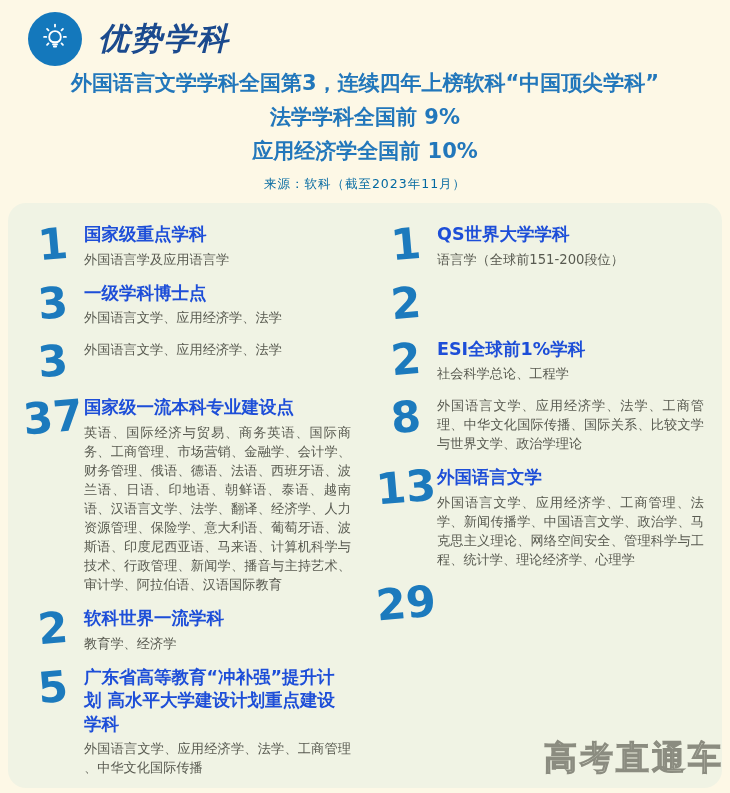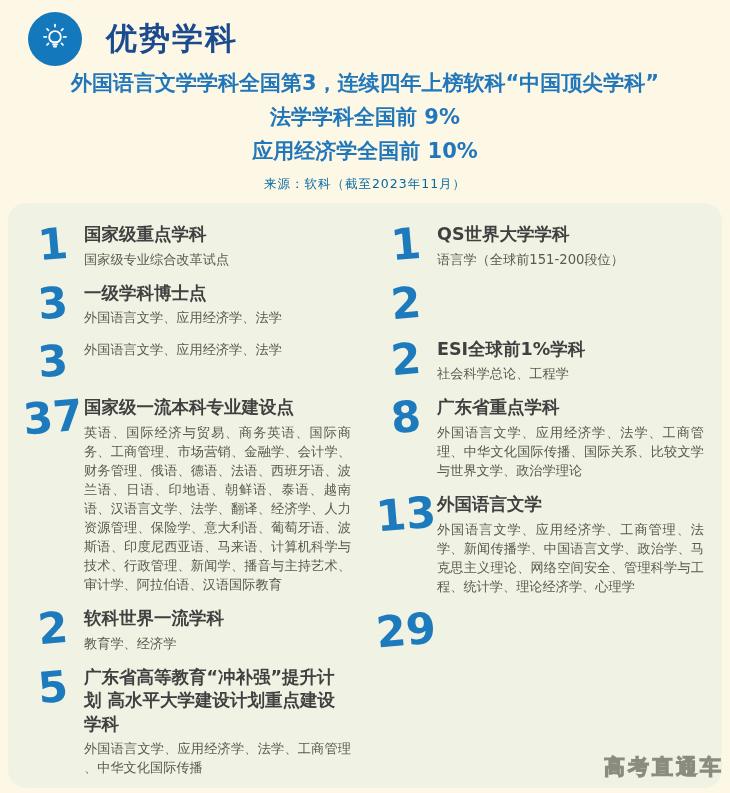--- a/index.html
+++ b/index.html
@@ -2,21 +2,21 @@
 <html><head>
 <meta charset="utf-8">
 <style>
   html,body{margin:0;padding:0;}
   body{
     width:730px;height:793px;overflow:hidden;position:relative;
     background:#fdf8e6;
     font-family:"DejaVu Sans","Liberation Sans",sans-serif;
   }
   
-  .header{display:flex;align-items:center;gap:24px;padding:12px 0 0 28px;}
+  .header{display:flex;align-items:center;gap:16px;padding:12px 0 0 28px;font-style:italic;}
   .badge{
     width:54px;height:54px;border-radius:50%;
     background:#1478bc;display:flex;align-items:center;justify-content:center;flex:0 0 auto;
   }
   .page-title{font-size:31px;font-weight:700;color:#1b4a8e;letter-spacing:2px;}
   
   .highlights{text-align:center;}
   .hl{
     color:#2277bb;font-weight:700;font-size:21px;line-height:34px;margin:0 10px;
   }
@@ -34,29 +34,29 @@
   .col{flex:1 1 0;min-width:0;}
   .stat-item{display:flex;align-items:flex-start;margin-bottom:13px;}
   .stat-num{
     flex:0 0 62px;text-align:center;
     color:#1c7abd;font-weight:700;font-size:43px;line-height:1.0;
     transform:rotate(-5deg);
     font-family:"DejaVu Sans","Liberation Sans",sans-serif;
   }
   .stat-body{flex:1 1 auto;min-width:0;padding-right:2px;}
   .stat-title{
-    color:#404040;font-weight:700;font-size:17.5px;line-height:1.35;margin-bottom:3px;
+    color:#1d4ed8;font-weight:700;font-size:17.5px;line-height:1.35;margin-bottom:3px;
   }
   .stat-detail{
     color:#585a50;font-size:13.2px;line-height:1.44;text-align:justify;
   }
   
   .watermark{
     position:absolute;right:6px;bottom:12px;
-    font-size:21px;font-weight:700;letter-spacing:3px;
+    font-size:33px;font-weight:700;letter-spacing:3px;
     color:transparent;-webkit-text-stroke:1.1px rgba(105,105,95,0.75);
     pointer-events:none;
   }
 </style>
 </head>
 <body>
 
 <div class="header">
   <div class="badge">
     <svg width="34" height="34" viewBox="0 0 24 24" fill="none" stroke="#ffffff" stroke-width="1.3" stroke-linecap="round">
@@ -74,21 +74,21 @@
   <div class="hl">应用经济学全国前 10%</div>
   <div class="source">来源：软科（截至2023年11月）</div>
 </div>
 
 <div class="card">
   <div class="col">
       <div class="stat-item">
         <div class="stat-num">1</div>
         <div class="stat-body">
           <div class="stat-title">国家级重点学科</div>
-          <div class="stat-detail">国家级专业综合改革试点</div>
+          <div class="stat-detail">外国语言学及应用语言学</div>
         </div>
       </div>
       <div class="stat-item">
         <div class="stat-num">3</div>
         <div class="stat-body">
           <div class="stat-title">一级学科博士点</div>
           <div class="stat-detail">外国语言文学、应用经济学、法学</div>
         </div>
       </div>
       <div class="stat-item">
@@ -135,21 +135,20 @@
       <div class="stat-item">
         <div class="stat-num">2</div>
         <div class="stat-body">
           <div class="stat-title">ESI全球前1%学科</div>
           <div class="stat-detail">社会科学总论、工程学</div>
         </div>
       </div>
       <div class="stat-item">
         <div class="stat-num">8</div>
         <div class="stat-body">
-          <div class="stat-title">广东省重点学科</div>
           <div class="stat-detail">外国语言文学、应用经济学、法学、工商管理、中华文化国际传播、国际关系、比较文学与世界文学、政治学理论</div>
         </div>
       </div>
       <div class="stat-item">
         <div class="stat-num">13</div>
         <div class="stat-body">
           <div class="stat-title">外国语言文学</div>
           <div class="stat-detail">外国语言文学、应用经济学、工商管理、法学、新闻传播学、中国语言文学、政治学、马克思主义理论、网络空间安全、管理科学与工程、统计学、理论经济学、心理学</div>
         </div>
       </div>

